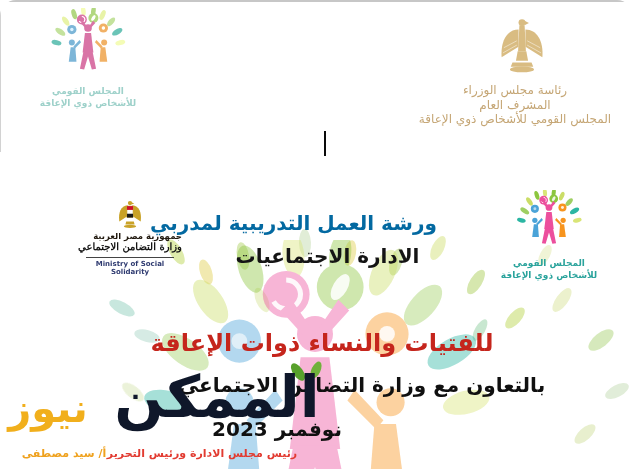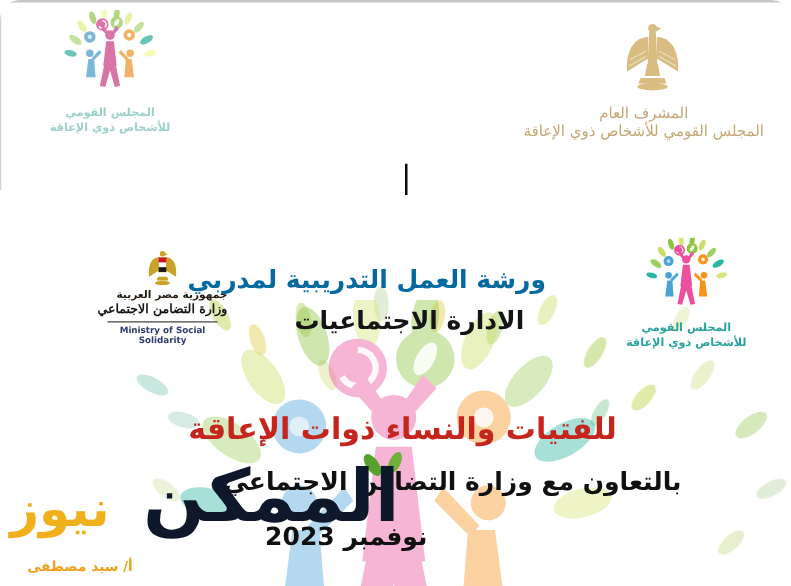--- a/index.html
+++ b/index.html
@@ -175,20 +175,21 @@
   <svg class="abs pastel-logo">
     <use href="#people-tree"></use>
   </svg>
   <div class="abs pastel-cap pastel-cap1" dir="rtl">المجلس القومي</div>
   <div class="abs pastel-cap pastel-cap2" dir="rtl">للأشخاص ذوي الإعاقة</div>
 
   <svg class="abs gold-eagle">
     <use href="#gold-eagle"></use>
   </svg>
   <div class="abs cabinet" dir="rtl">
+    <div>رئاسة مجلس الوزراء</div>
     <div>المشرف العام</div>
     <div>المجلس القومي للأشخاص ذوي الإعاقة</div>
   </div>
 
   <div class="abs cursor-bar"></div>
 
   <svg class="abs min-emblem">
     <use href="#egypt-arms"></use>
   </svg>
   <div class="abs min-country" dir="rtl">جمهورية مصر العربية</div>
@@ -209,14 +210,15 @@
 
   <div class="abs coop" dir="rtl">بالتعاون مع وزارة التضامن الاجتماعي</div>
   <div class="abs date" dir="rtl">نوفمبر 2023</div>
 
   <svg class="abs brand-leaves" viewBox="0 0 60 22">
     <ellipse cx="22" cy="12" rx="5" ry="10" fill="#58a12c" transform="rotate(-35 22 12)"></ellipse>
     <ellipse cx="40" cy="10" rx="4.5" ry="9" fill="#6fb13a" transform="rotate(25 40 10)"></ellipse>
   </svg>
   <div class="abs brand-green" dir="rtl">الممكن</div>
   <div class="abs brand-yellow" dir="rtl">نيوز</div>
+  <div class="abs credit-role" dir="rtl">رئيس مجلس الادارة ورئيس التحرير</div>
   <div class="abs credit-name" dir="rtl">أ/ سيد مصطفى</div>
 </div>
 
 </body></html>

